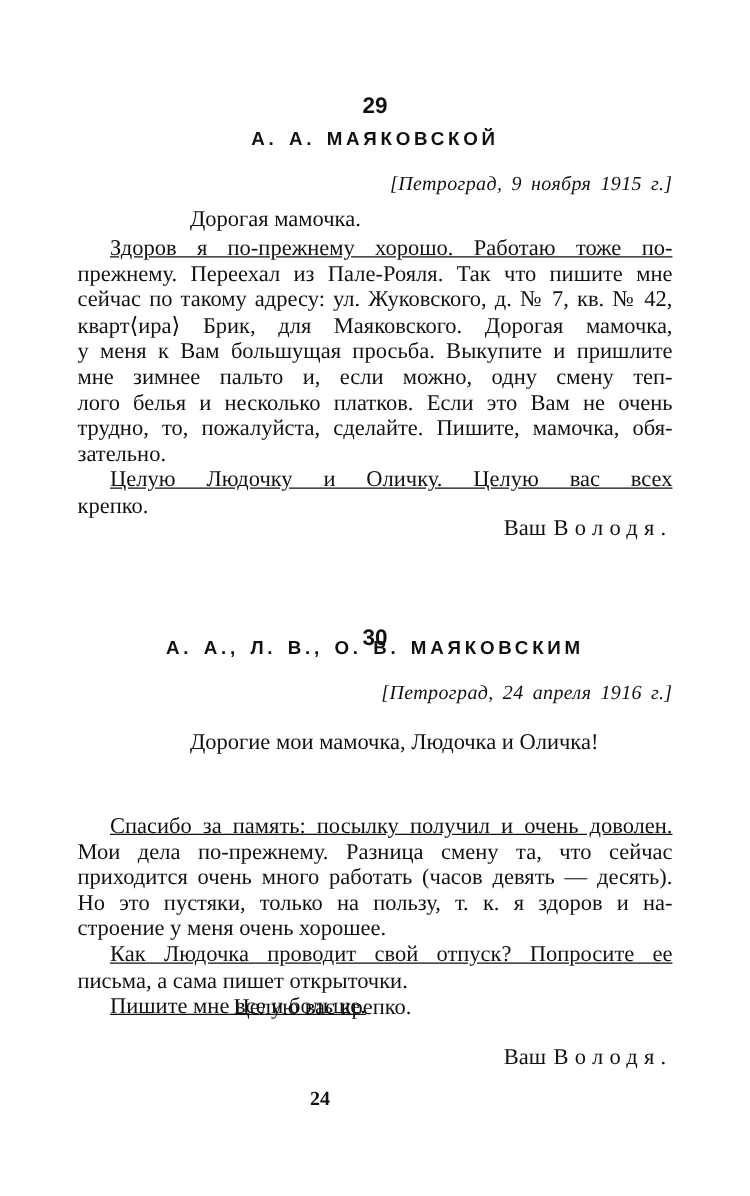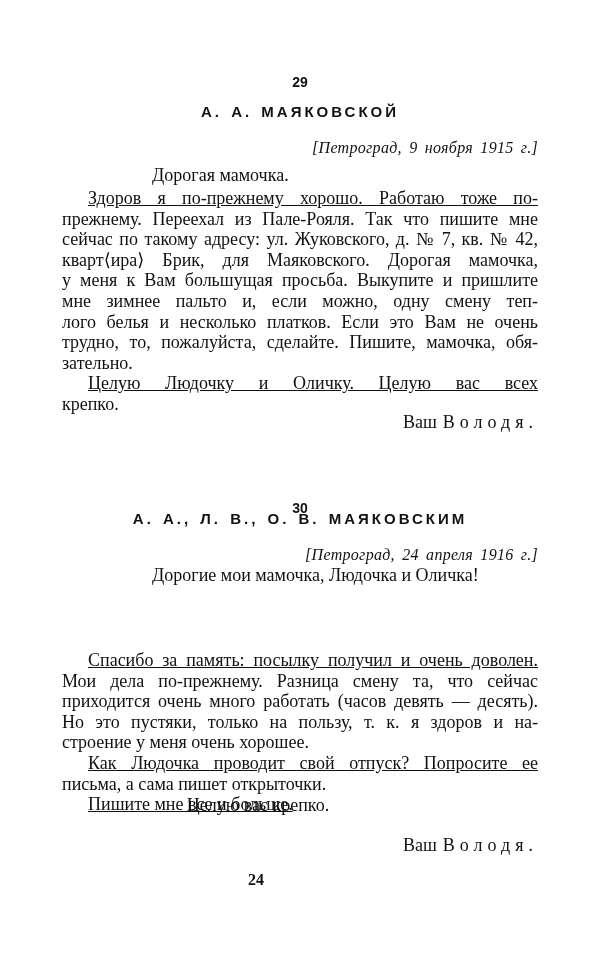--- a/index.html
+++ b/index.html
@@ -4,21 +4,21 @@
   <style>
     html, body { margin: 0; padding: 0; background: #ffffff; }
     body {
       width: 600px; height: 957px; position: relative; overflow: hidden;
       color: #111111;
       font-family: "Liberation Serif", "DejaVu Serif", serif;
     }
     .abs { position: absolute; }
     .num {
       font-family: "Liberation Sans", "DejaVu Sans", sans-serif;
-      font-weight: bold; font-size: 14px; text-align: center;
+      font-weight: bold; font-size: 18px; text-align: center;
       left: 0; width: 600px;
     }
     .addressee {
       font-family: "Liberation Sans", "DejaVu Sans", sans-serif;
       font-weight: bold; font-size: 15px; text-align: center;
       left: 0; width: 600px; letter-spacing: 3px; word-spacing: 2px;
     }
     .date {
       font-style: italic; font-size: 16px; right: 62px; text-align: center;
       letter-spacing: 0.3px; word-spacing: 3px;
@@ -60,21 +60,21 @@
   <span class="line last">крепко.</span>
 </div>
 
 <div class="abs sign" style="top:412px;">
   <span>Ваш</span><span class="name">Володя.</span>
 </div>
 
 <div class="abs num" style="top:488px;margin-top:12px;">30</div>
 <div class="abs addressee" style="top:510px;">А. А., Л. В., О. В. МАЯКОВСКИМ</div>
 <div class="abs date" style="top:546px;">[Петроград, 24 апреля 1916 г.]</div>
-<div class="abs salutation" style="top:565px; left:152px;">Дорогие мои  мамочка, Людочка и Оличка!</div>
+<div class="abs salutation" style="top:583px; left:152px;">Дорогие мои  мамочка, Людочка и Оличка!</div>
 
 <div class="abs body" style="top:650px;">
   <span class="line indent">Спасибо за память: посылку получил и очень доволен.</span>
   <span class="line">Мои дела по-прежнему. Разница смену та, что сейчас</span>
   <span class="line">приходится очень много работать (часов девять — десять).</span>
   <span class="line">Но это пустяки, только на пользу, т. к. я здоров и на-</span>
   <span class="line last">строение у меня очень хорошее.</span>
   <span class="line indent">Как Людочка проводит свой отпуск? Попросите ее</span>
   <span class="line last">письма, а сама пишет открыточки.</span>
   <span class="line last indent">Пишите мне все и больше.</span>

